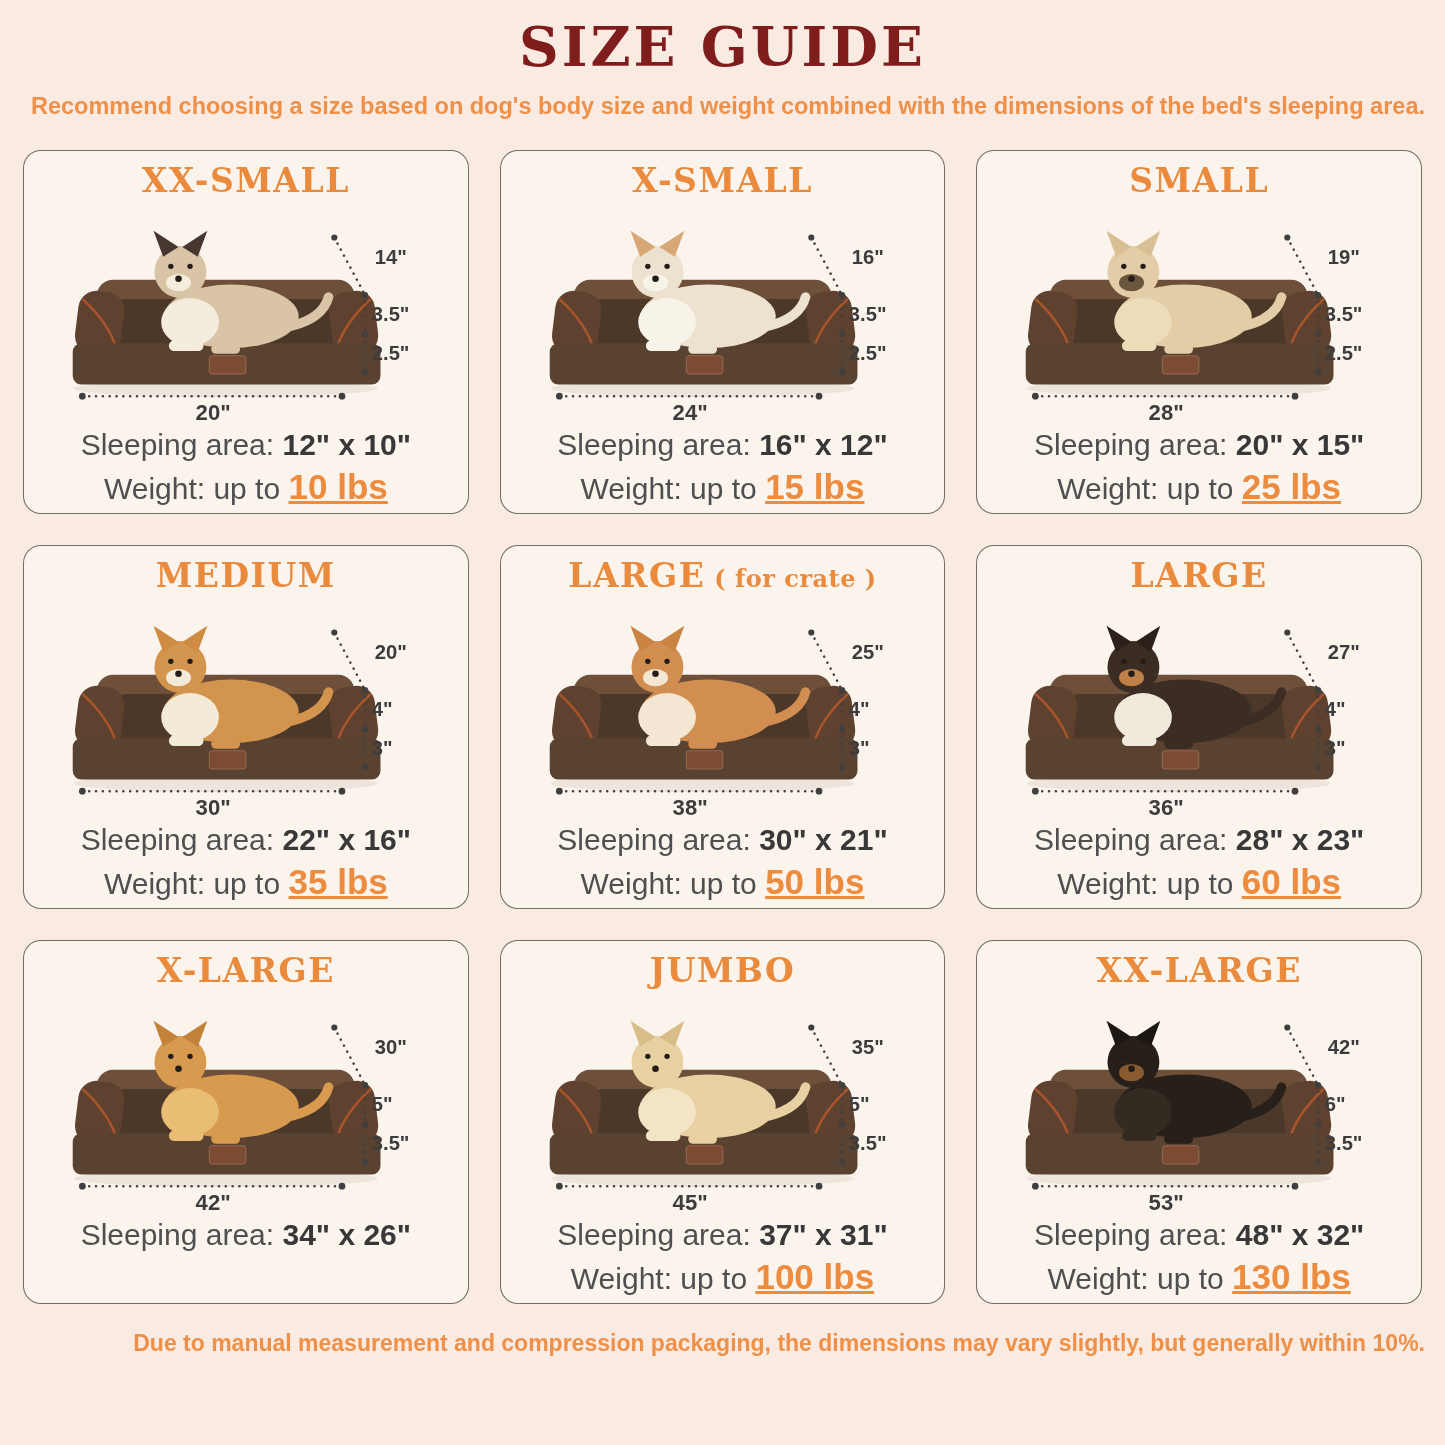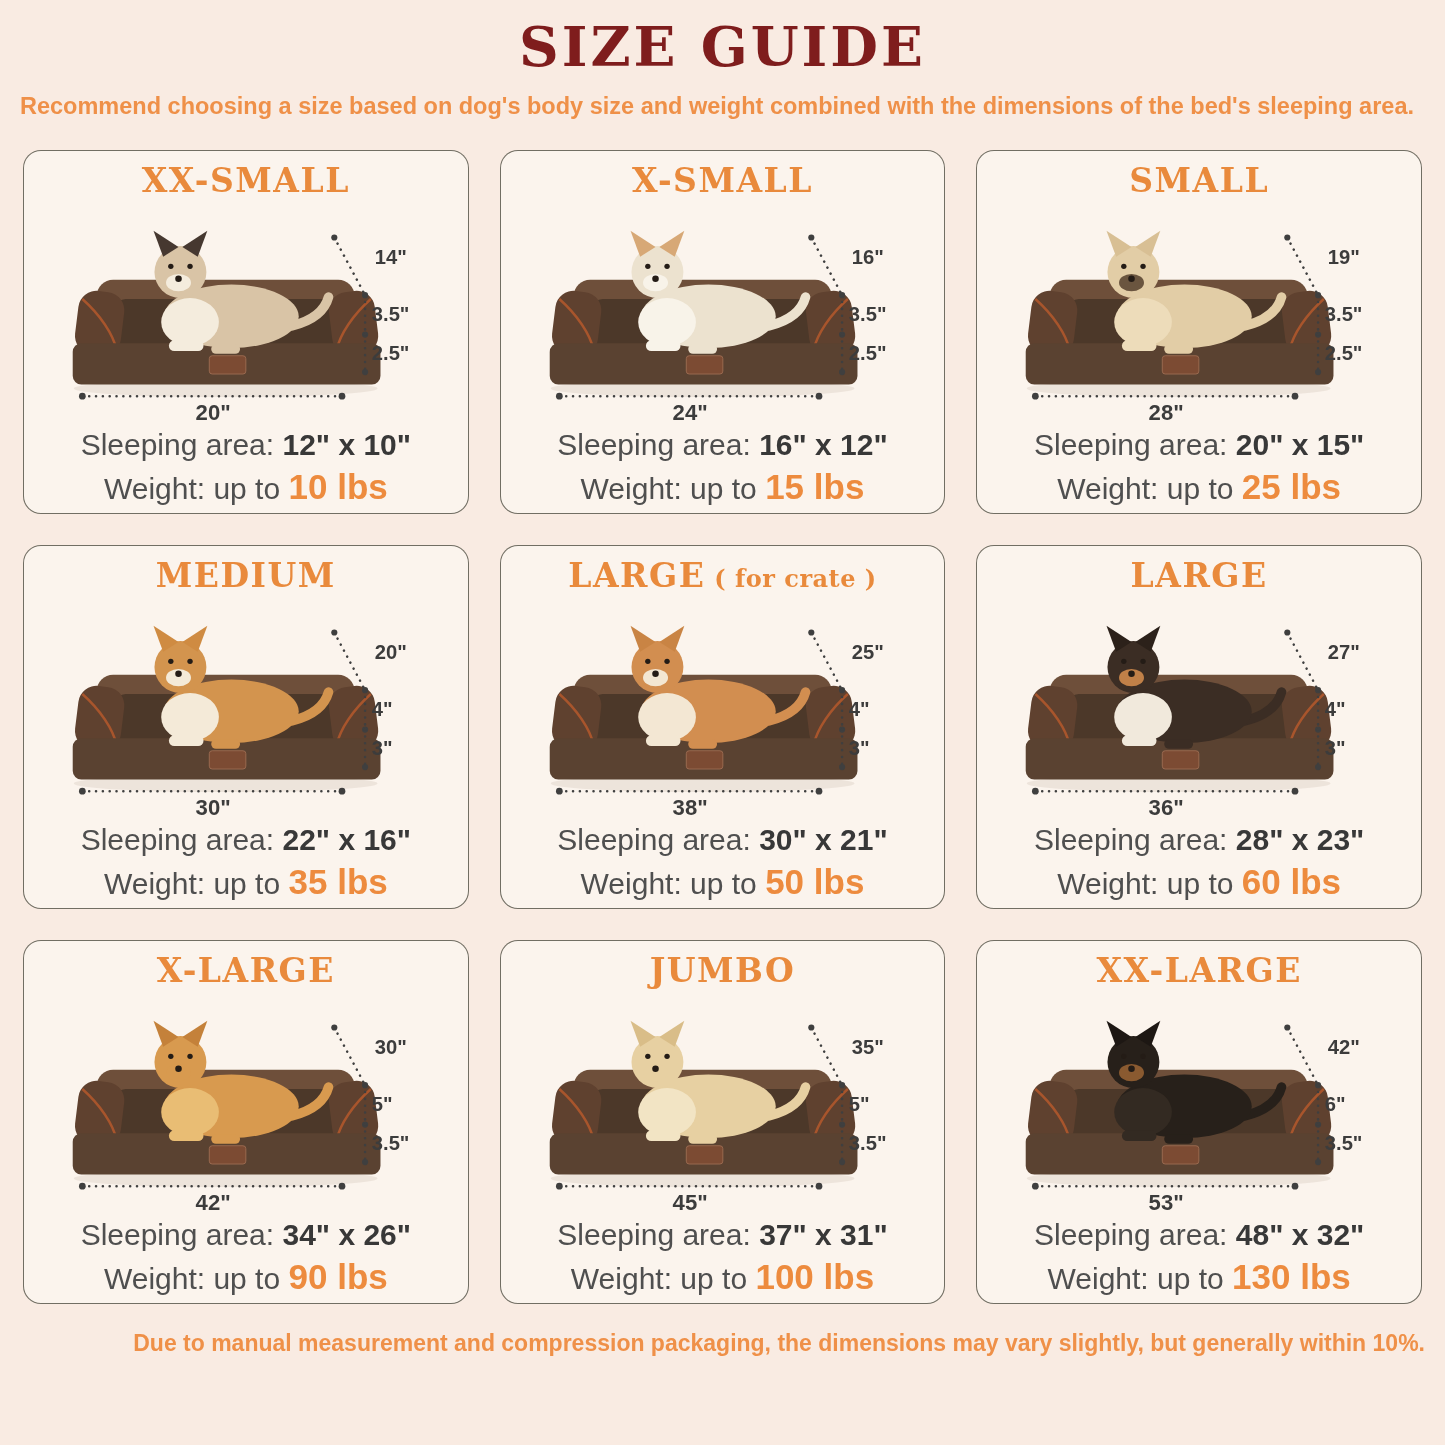--- a/index.html
+++ b/index.html
@@ -13,21 +13,21 @@
     margin:0;padding-top:14px;
     text-align:center;
     font-family:"DejaVu Serif", serif;
     font-weight:bold;
     font-size:55px;
     letter-spacing:3px;
     color:#7f1d1d;
   }
   .subtitle{
     margin:14px 20px 0;
-    text-align:left;
+    text-align:right;
     color:#ef9048;
     font-weight:bold;
     font-size:23.5px;
   }
   .grid{
     display:grid;
     grid-template-columns:repeat(3,1fr);
     column-gap:16px;
     row-gap:42px;
     margin:30px 23px 0;
@@ -61,21 +61,21 @@
   .dims circle{fill:#3f3f3f;}
   .dims text{font-family:"Liberation Sans", sans-serif;font-weight:bold;font-size:21px;fill:#3c3c3c;}
   .dims text.wide{font-size:23px;}
   .spec{
     margin:0;
     font-size:30px;
     color:#4f4f4f;
     line-height:1.3;
   }
   .spec b{color:#383838;}
-  .spec b.orange{color:#ed8b3e;font-size:35px;}
+  .spec b.orange{color:#ed8b3e;font-size:35px;text-decoration:underline;}
   .footer-note{
     margin:26px 20px 0;
     text-align:right;
     color:#ef9048;
     font-weight:bold;
     font-size:23px;
   }
 </style>
 </head>
 <body>
@@ -433,21 +433,20 @@
           <circle cx="40" cy="205" r="3.5"></circle>
           <circle cx="310" cy="205" r="3.5"></circle>
           <text x="344" y="68">30"</text>
           <text x="341" y="127">5"</text>
           <text x="341" y="167">3.5"</text>
           <text class="wide" x="176" y="230" text-anchor="middle">42"</text>
         </g>
       </svg>
     </div>
     <p class="spec"><span>Sleeping area:</span> <b>34" x 26"</b></p>
-    <p class="spec"><span>Weight: up to</span> <b class="orange">90 lbs</b></p>
   </section>
 
   <section class="card">
     <h2 class="card-title"><span>JUMBO</span><span class="card-title-note"></span></h2>
     <div class="illustration">
       <svg viewBox="0 0 420 235" xmlns="http://www.w3.org/2000/svg">
         <g>
           <ellipse cx="189" cy="197" rx="158" ry="9" fill="rgba(120,90,70,0.10)"></ellipse>
           <rect x="55" y="84" width="268" height="36" rx="17" fill="#6e4f3a"></rect>
           <rect x="75" y="104" width="230" height="52" rx="10" fill="#4c3829"></rect>

